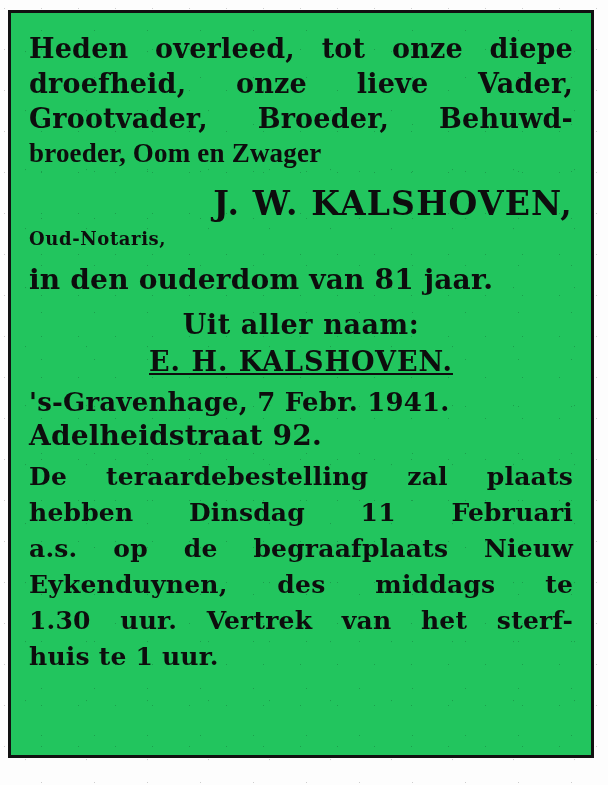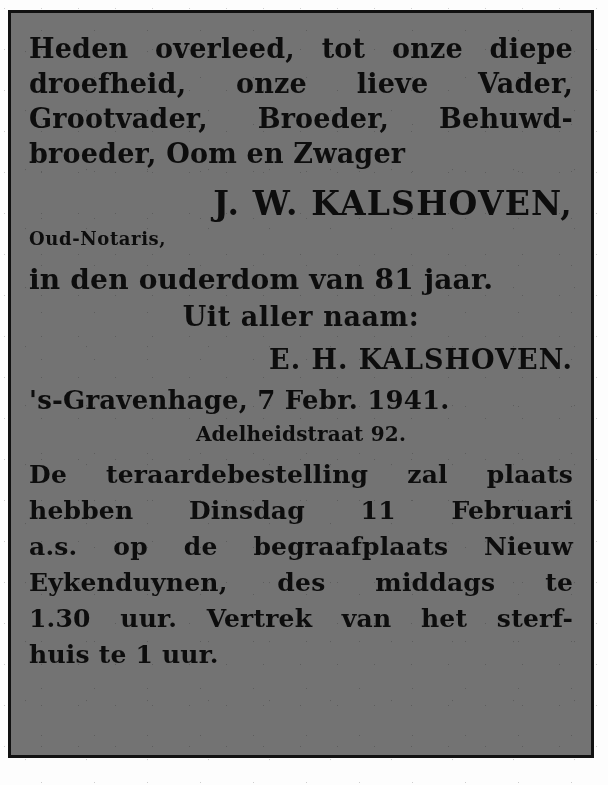--- a/index.html
+++ b/index.html
@@ -23,21 +23,21 @@
   }
 
   
   .frame-outer {
     position: absolute;
     left: 8px;
     top: 10px;
     width: 586px;
     height: 748px;
     border: 3px solid #111111;
-    background: #737373;
+    background: #22c55e;
     box-sizing: border-box;
   }
   .frame-inner {
     position: absolute;
     left: 10px;
     top: 8px;
     right: 10px;
     bottom: 8px;
     box-sizing: border-box;
     overflow: hidden;
@@ -59,20 +59,21 @@
 
   .block-intro .ln {
     font-size: 27px;
     line-height: 35px;
     text-align: justify;
     text-align-last: justify;
   }
   .block-intro .ln.last {
     text-align: center;
     text-align-last: left;
+    font-family: Liberation Serif, serif;
   }
 
   .name-main {
     font-size: 33px;
     line-height: 38px;
     text-align: right;
     margin-top: 14px;
     letter-spacing: 1.2px;
   }
   .name-sub {
@@ -84,40 +85,40 @@
   .age-line {
     font-size: 28px;
     line-height: 38px;
     text-align: left;
     margin-top: 6px;
   }
   .uit-line {
     font-size: 27px;
     line-height: 36px;
     text-align: center;
-    margin-top: 0;
+    margin-top: 8px;
     letter-spacing: 0.6px;
   }
   .signer {
     font-size: 27px;
     line-height: 38px;
-    text-align: right;
-    margin-top: 6px;
+    text-align: center;
     letter-spacing: 1px;
+    text-decoration: underline;
   }
   .place-line {
     font-size: 26px;
     line-height: 34px;
     text-align: left;
     margin-top: 4px;
   }
   .street-line {
-    font-size: 20px;
+    font-size: 28px;
     line-height: 34px;
-    text-align: center;
+    text-align: left;
   }
 
   .block-funeral {
     margin-top: 6px;
   }
   .block-funeral .ln {
     font-size: 25px;
     line-height: 36px;
     text-align: justify;
     text-align-last: justify;

